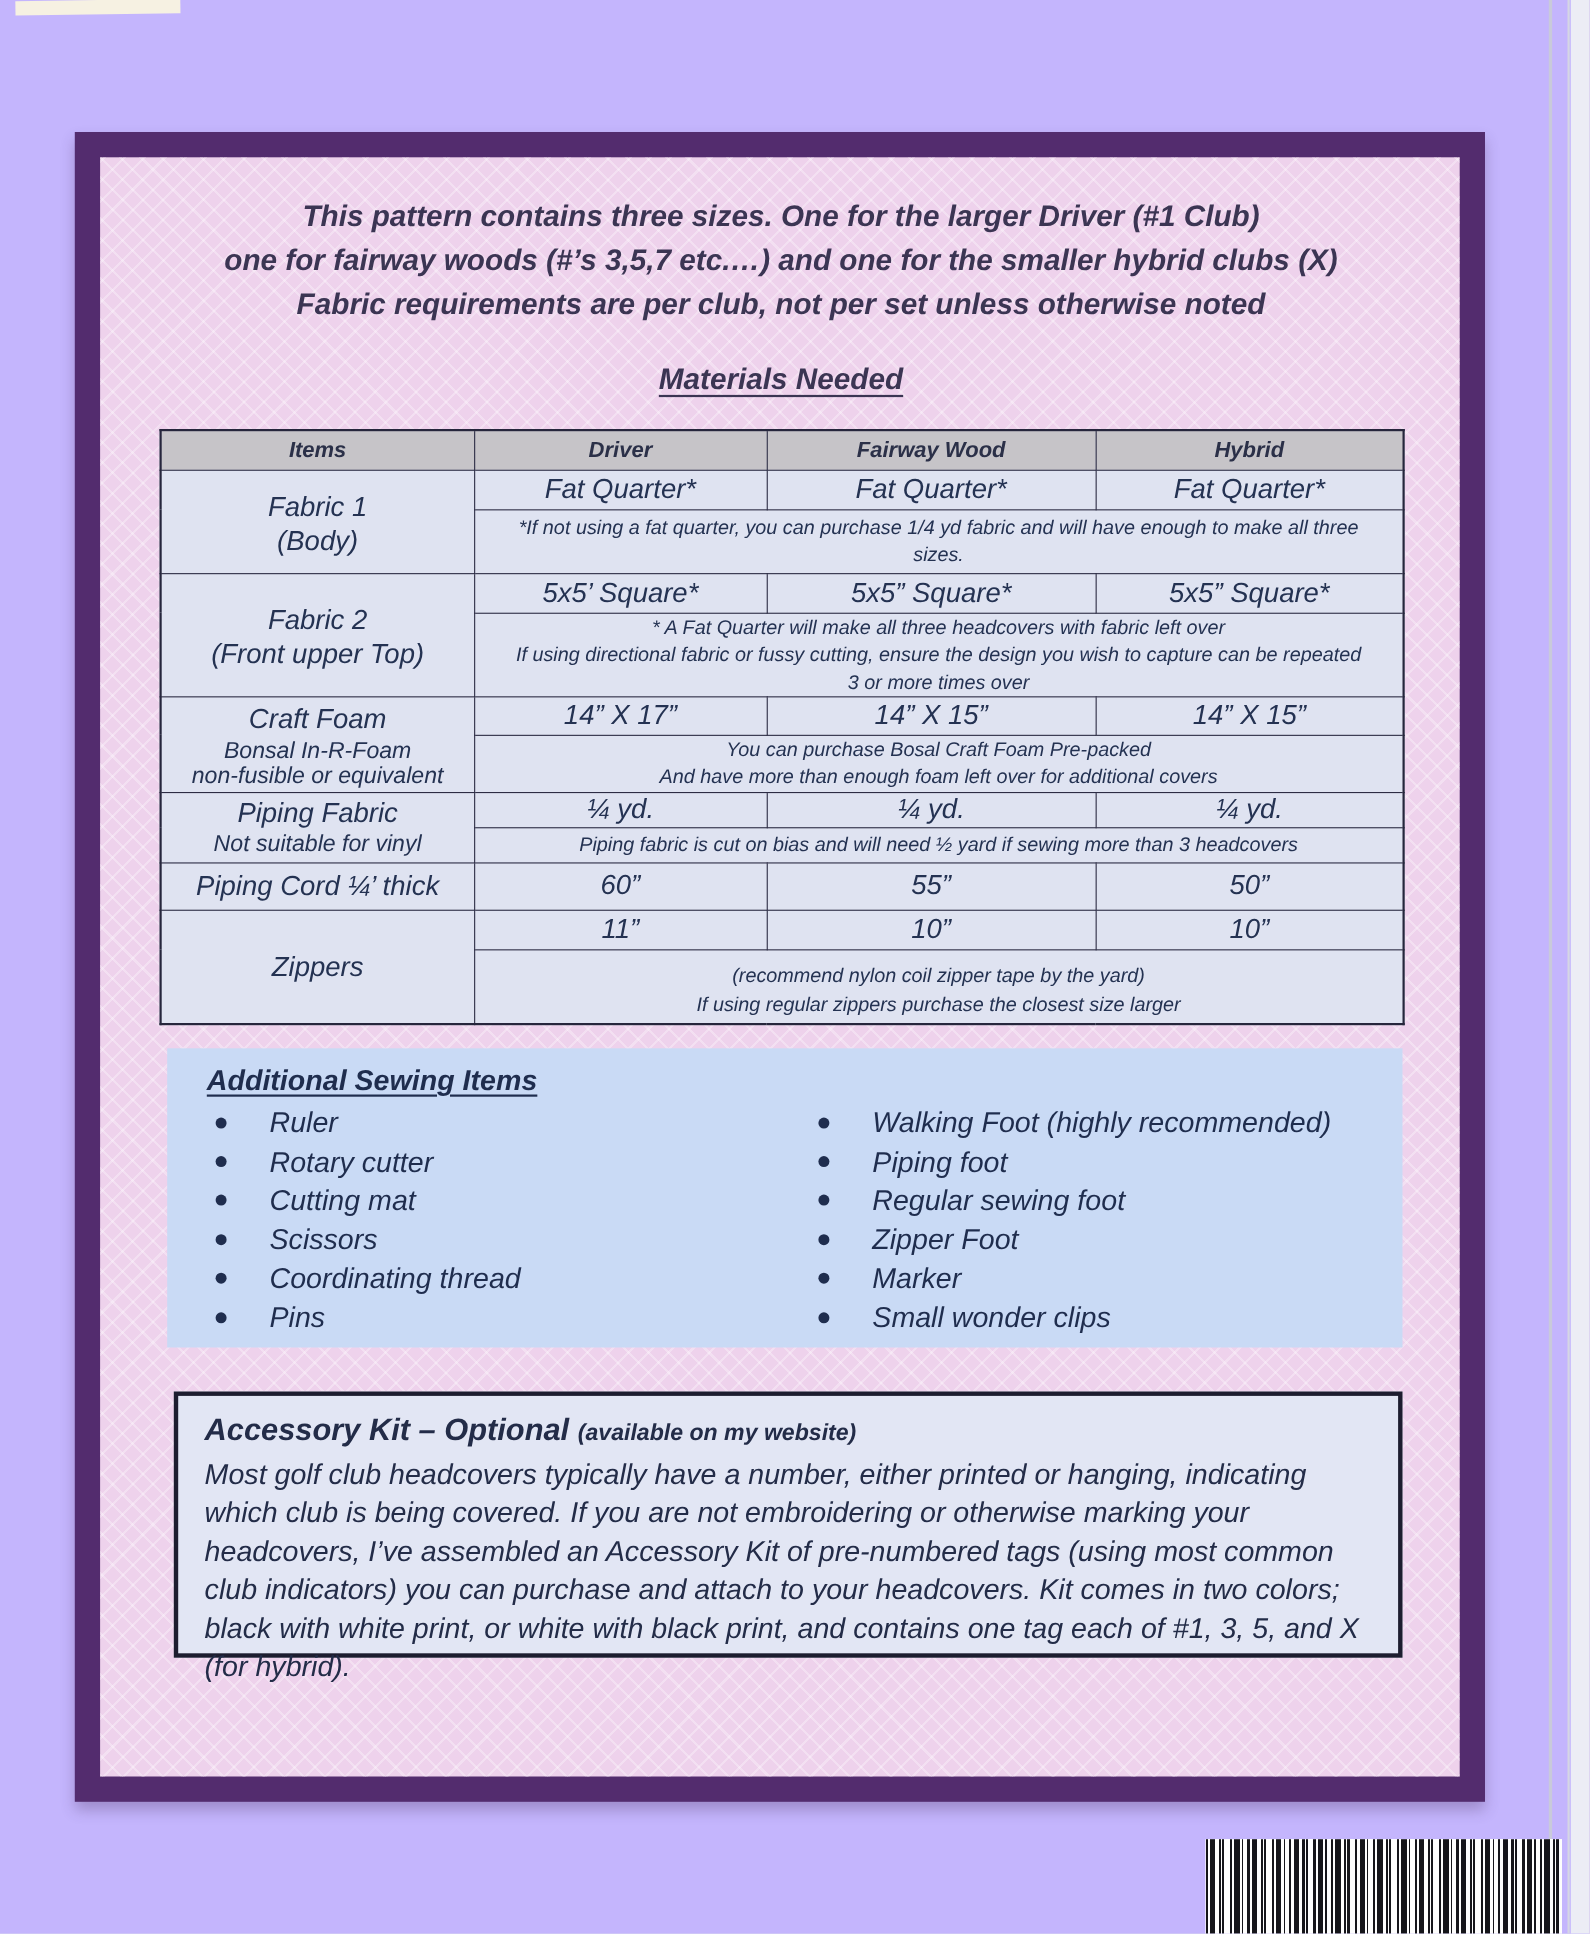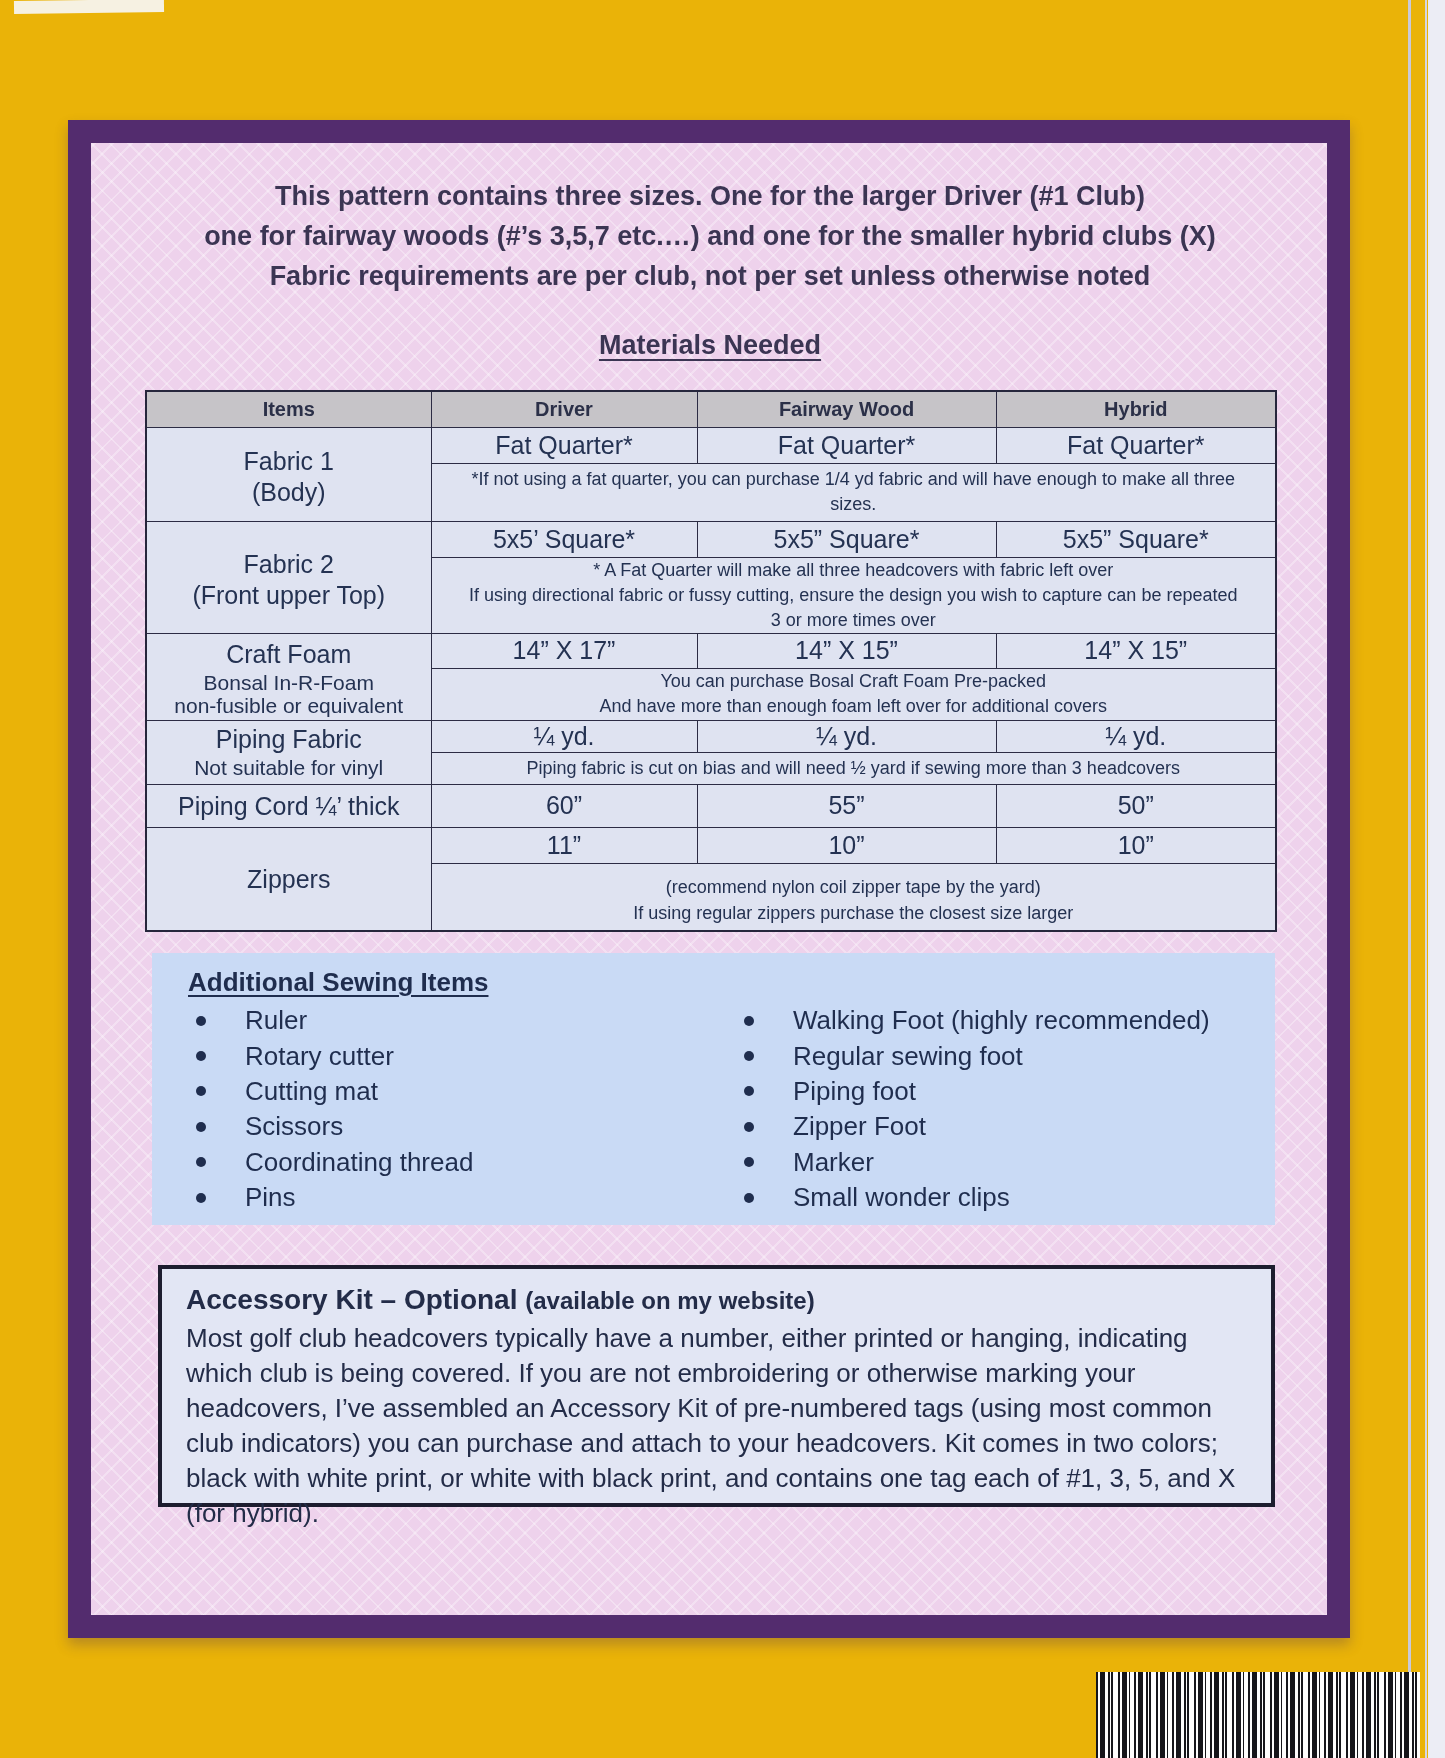--- a/index.html
+++ b/index.html
@@ -1,17 +1,17 @@
 <!DOCTYPE html>
 <html><head>
 <meta charset="utf-8">
 <style>
   html,body{margin:0;padding:0;background:#dfe0ec;}
-  .sheet{position:relative;width:1445px;height:1758px;background:#eab308;overflow:hidden;
-         font-family:"Liberation Sans",sans-serif;color:#243252;}
+  .sheet{position:relative;width:1445px;height:1758px;background:#c4b5fd;overflow:hidden;
+         font-family:"Liberation Sans",sans-serif;color:#243252;font-style:italic;}
   
   .top-sliver{position:absolute;left:14px;top:0;width:150px;height:13px;background:#f6f1e2;transform:rotate(-.8deg);}
   .edge-line1{position:absolute;top:0;bottom:0;left:1408px;width:3px;background:#c9cada;}
   .edge-line2{position:absolute;top:0;bottom:0;left:1425px;width:2px;background:#d5d6e4;}
   .edge-shade{position:absolute;top:0;bottom:0;right:0;width:17px;background:#ecedf5;}
 
   
   .frame{position:absolute;left:68px;top:120px;width:1282px;height:1518px;background:#532c6e;
          box-shadow:0 7px 12px rgba(70,45,90,.30);}
   .pink{position:absolute;left:23px;top:23px;right:23px;bottom:23px;background-color:#eed2ec;
@@ -54,21 +54,21 @@
         text-decoration:underline;text-underline-offset:4px;text-decoration-thickness:2px;}
   .blist{position:absolute;top:50px;}
   .blist.left{left:44px;} .blist.right{left:592px;}
   .bullet-row{height:35.4px;display:flex;align-items:center;font-size:26px;color:#1f2d4e;}
   .dot{width:10px;height:10px;border-radius:50%;background:#1f2d4e;margin-right:39px;flex:0 0 auto;}
 
   
   .kitbox{position:absolute;left:158px;top:1265px;width:1117px;height:242px;box-sizing:border-box;
           background:#e2e6f4;border:4px solid #1d1d2f;padding:12px 24px 0 24px;color:#232c48;}
   .kit-title{font-size:28px;font-weight:bold;line-height:38px;}
-  .kit-title .kit-note{font-size:24px;text-align:right;}
+  .kit-title .kit-note{font-size:21px;text-align:right;}
   .kit-body{font-size:26px;line-height:35px;margin-top:1px;}
 
   
   .barcode{position:absolute;left:1096px;top:1672px;width:324px;height:86px;background-color:#fff;
     background-image:repeating-linear-gradient(90deg,
       #15151a 0 2px,#fdfdfd 2px 4px,
       #15151a 4px 9px,#fdfdfd 9px 12px,
       #15151a 12px 14px,#fdfdfd 14px 15px,
       #15151a 15px 17px,#fdfdfd 17px 22px,
       #15151a 22px 24px,#fdfdfd 24px 26px,
@@ -230,25 +230,25 @@
           <span>Pins</span>
         </div>
     </div>
     <div class="blist right">
       <div class="bullet-row">
           <span class="dot"></span>
           <span>Walking Foot (highly recommended)</span>
         </div>
       <div class="bullet-row">
           <span class="dot"></span>
+          <span>Piping foot</span>
+        </div>
+      <div class="bullet-row">
+          <span class="dot"></span>
           <span>Regular sewing foot</span>
-        </div>
-      <div class="bullet-row">
-          <span class="dot"></span>
-          <span>Piping foot</span>
         </div>
       <div class="bullet-row">
           <span class="dot"></span>
           <span>Zipper Foot</span>
         </div>
       <div class="bullet-row">
           <span class="dot"></span>
           <span>Marker</span>
         </div>
       <div class="bullet-row">

